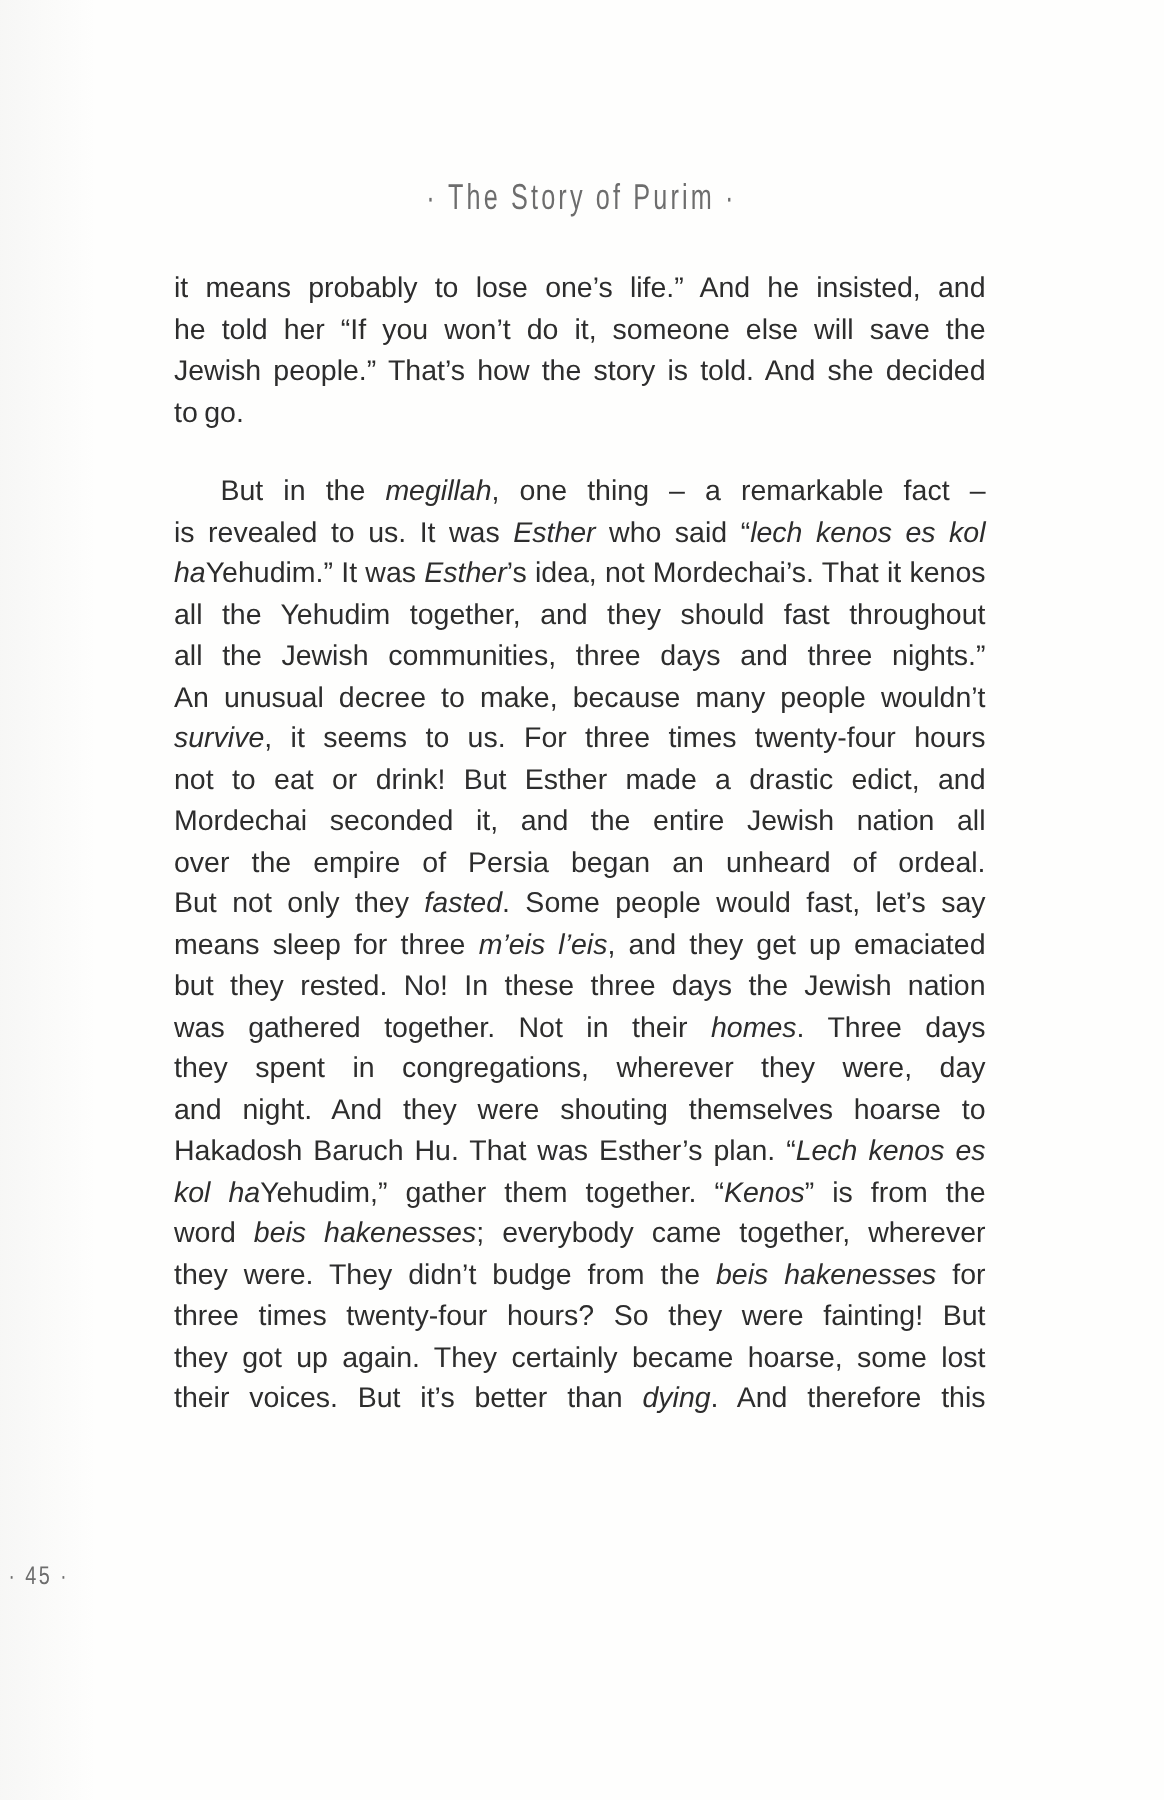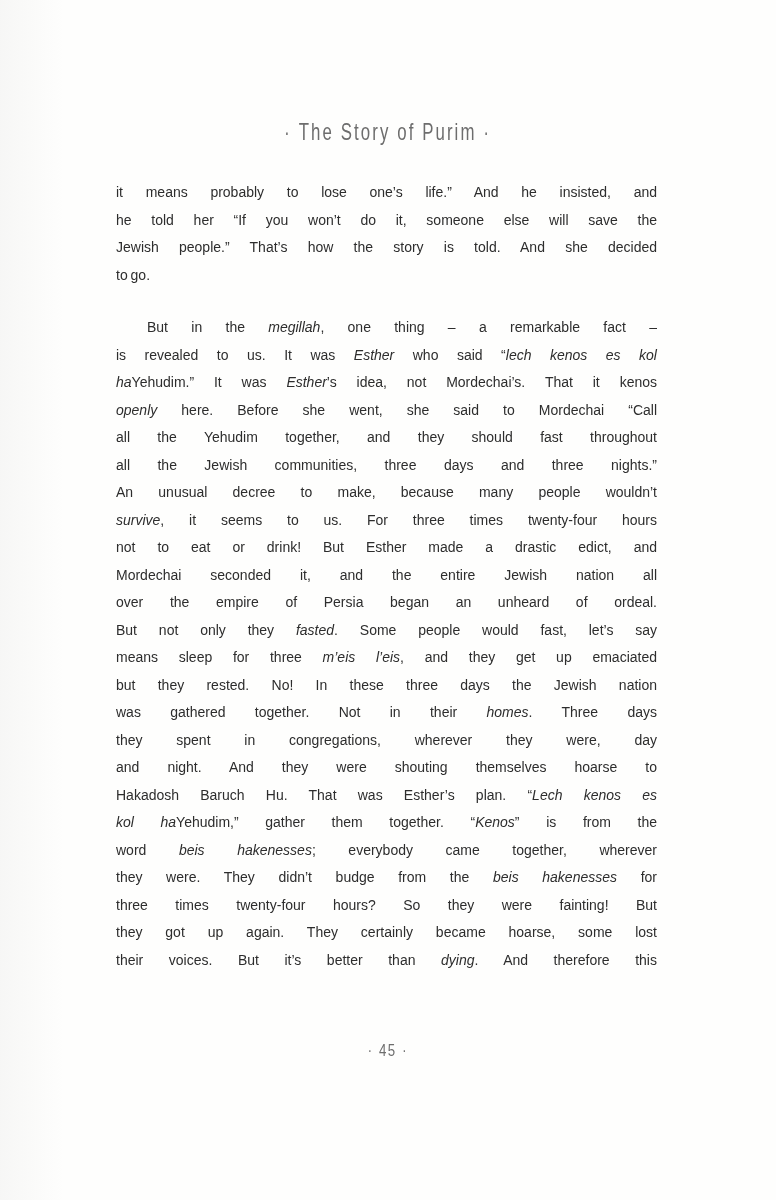--- a/index.html
+++ b/index.html
@@ -36,38 +36,38 @@
     letter-spacing: 3px;
     white-space: nowrap;
   }
   .rh-title { margin: 0 10px; }
   .orn { font-size: 0.95em; }
 
   
   .text-block {
     position: absolute;
     left: 116px; top: 179px; width: 541px;
-    font-size: 14px;
+    font-size: 19px;
     line-height: 27.5px;
     color: #2d2d2d;
   }
   .para { margin: 0 0 25px 0; }
   .line {
     text-align: justify;
     text-align-last: justify;
     word-spacing: -1px;
   }
   .line.no-just { text-align-last: left; }
   .line.indent { padding-left: 31px; }
   .it { font-style: italic; }
 
   
   .page-footer {
     position: absolute; top: 1041px; left: 0; right: 0;
-    text-align: center;
+    text-align: left;
     color: #6d6d6d;
   }
   .pf-inner {
     display: inline-block;
     transform: scaleX(0.78);
     transform-origin: 50% 50%;
     font-size: 17px;
     letter-spacing: 2px;
     white-space: nowrap;
   }
@@ -88,21 +88,20 @@
       <div class="para">
         <div class="line"><span>it means probably to lose one’s life.” And he insisted, and</span></div>
         <div class="line"><span>he told her “If you won’t do it, someone else will save the</span></div>
         <div class="line"><span>Jewish people.” That’s how the story is told. And she decided</span></div>
         <div class="line no-just"><span>to go.</span></div>
       </div>
       <div class="para">
         <div class="line indent"><span>But in the </span><span class="it">megillah</span><span>, one thing – a remarkable fact –</span></div>
         <div class="line"><span>is revealed to us. It was </span><span class="it">Esther</span><span> who said “</span><span class="it">lech kenos es kol</span></div>
         <div class="line"><span class="it">ha</span><span>Yehudim.” It was </span><span class="it">Esther</span><span>’s idea, not Mordechai’s. That it kenos</span></div>
-        <div class="line"><span class="it">openly</span><span> here. Before she went, she said to Mordechai “Call</span></div>
         <div class="line"><span>all the Yehudim together, and they should fast throughout</span></div>
         <div class="line"><span>all the Jewish communities, three days and three nights.”</span></div>
         <div class="line"><span>An unusual decree to make, because many people wouldn’t</span></div>
         <div class="line"><span class="it">survive</span><span>, it seems to us. For three times twenty-four hours</span></div>
         <div class="line"><span>not to eat or drink! But Esther made a drastic edict, and</span></div>
         <div class="line"><span>Mordechai seconded it, and the entire Jewish nation all</span></div>
         <div class="line"><span>over the empire of Persia began an unheard of ordeal.</span></div>
         <div class="line"><span>But not only they </span><span class="it">fasted</span><span>. Some people would fast, let’s say</span></div>
         <div class="line"><span>means sleep for three </span><span class="it">m’eis l’eis</span><span>, and they get up emaciated</span></div>
         <div class="line"><span>but they rested. No! In these three days the Jewish nation</span></div>

